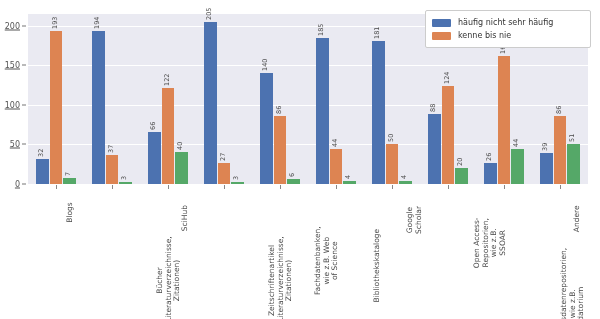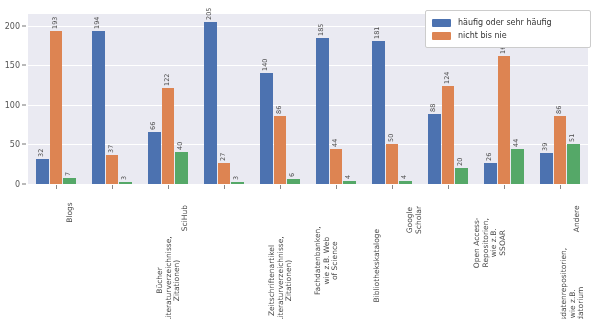--- a/index.html
+++ b/index.html
@@ -24,20 +24,21 @@
     height:1px;background:#ffffff;
   }
 
   
   #yaxis{position:absolute;left:0;top:14px;width:28px;height:171px;}
   .ytick{
     position:absolute;right:8px;
     transform:translateY(-50%);
     font-size:8px;color:#555555;
     white-space:nowrap;
+    text-decoration:underline;
   }
   .ytickmark{
     position:absolute;right:2px;
     width:4px;height:1px;background:#777777;
     transform:translateY(-50%);
   }
 
   
   #bars{position:absolute;left:28px;top:14px;width:560px;height:170px;}
   .group{position:absolute;bottom:0;height:100%;}
@@ -219,25 +220,25 @@
       <div class="xlabel" style="left: 336px;"><span class="xlabel-inner">Bibliothekskataloge</span></div>
       <div class="xlabel" style="left: 392px;"><span class="xlabel-inner">Google</span><span class="xlabel-inner">Scholar</span></div>
       <div class="xlabel" style="left: 448px;"><span class="xlabel-inner">Open Access-</span><span class="xlabel-inner">Repositorien,</span><span class="xlabel-inner">wie z.B.</span><span class="xlabel-inner">SSOAR</span></div>
       <div class="xlabel" style="left: 504px;"><span class="xlabel-inner">Forschungsdatenrepositorien,</span><span class="xlabel-inner">wie z.B.</span><span class="xlabel-inner">datorium</span></div>
       <div class="xlabel" style="left: 560px;"><span class="xlabel-inner">Andere</span></div>
     </div>
 
   <div id="legend">
       <div class="legend-row">
         <span class="swatch" style="background: rgb(76, 114, 176);"></span>
-        <span class="legend-label">häufig oder sehr häufig</span>
+        <span class="legend-label">häufig nicht sehr häufig</span>
       </div>
       <div class="legend-row">
         <span class="swatch" style="background: rgb(221, 132, 82);"></span>
-        <span class="legend-label">nicht bis nie</span>
+        <span class="legend-label">kenne bis nie</span>
       </div>
     </div>
 
 <div class="xtickmark" style="left: 56px;"></div>
     <div class="xtickmark" style="left: 112px;"></div>
     <div class="xtickmark" style="left: 168px;"></div>
     <div class="xtickmark" style="left: 224px;"></div>
     <div class="xtickmark" style="left: 280px;"></div>
     <div class="xtickmark" style="left: 336px;"></div>
     <div class="xtickmark" style="left: 392px;"></div>

